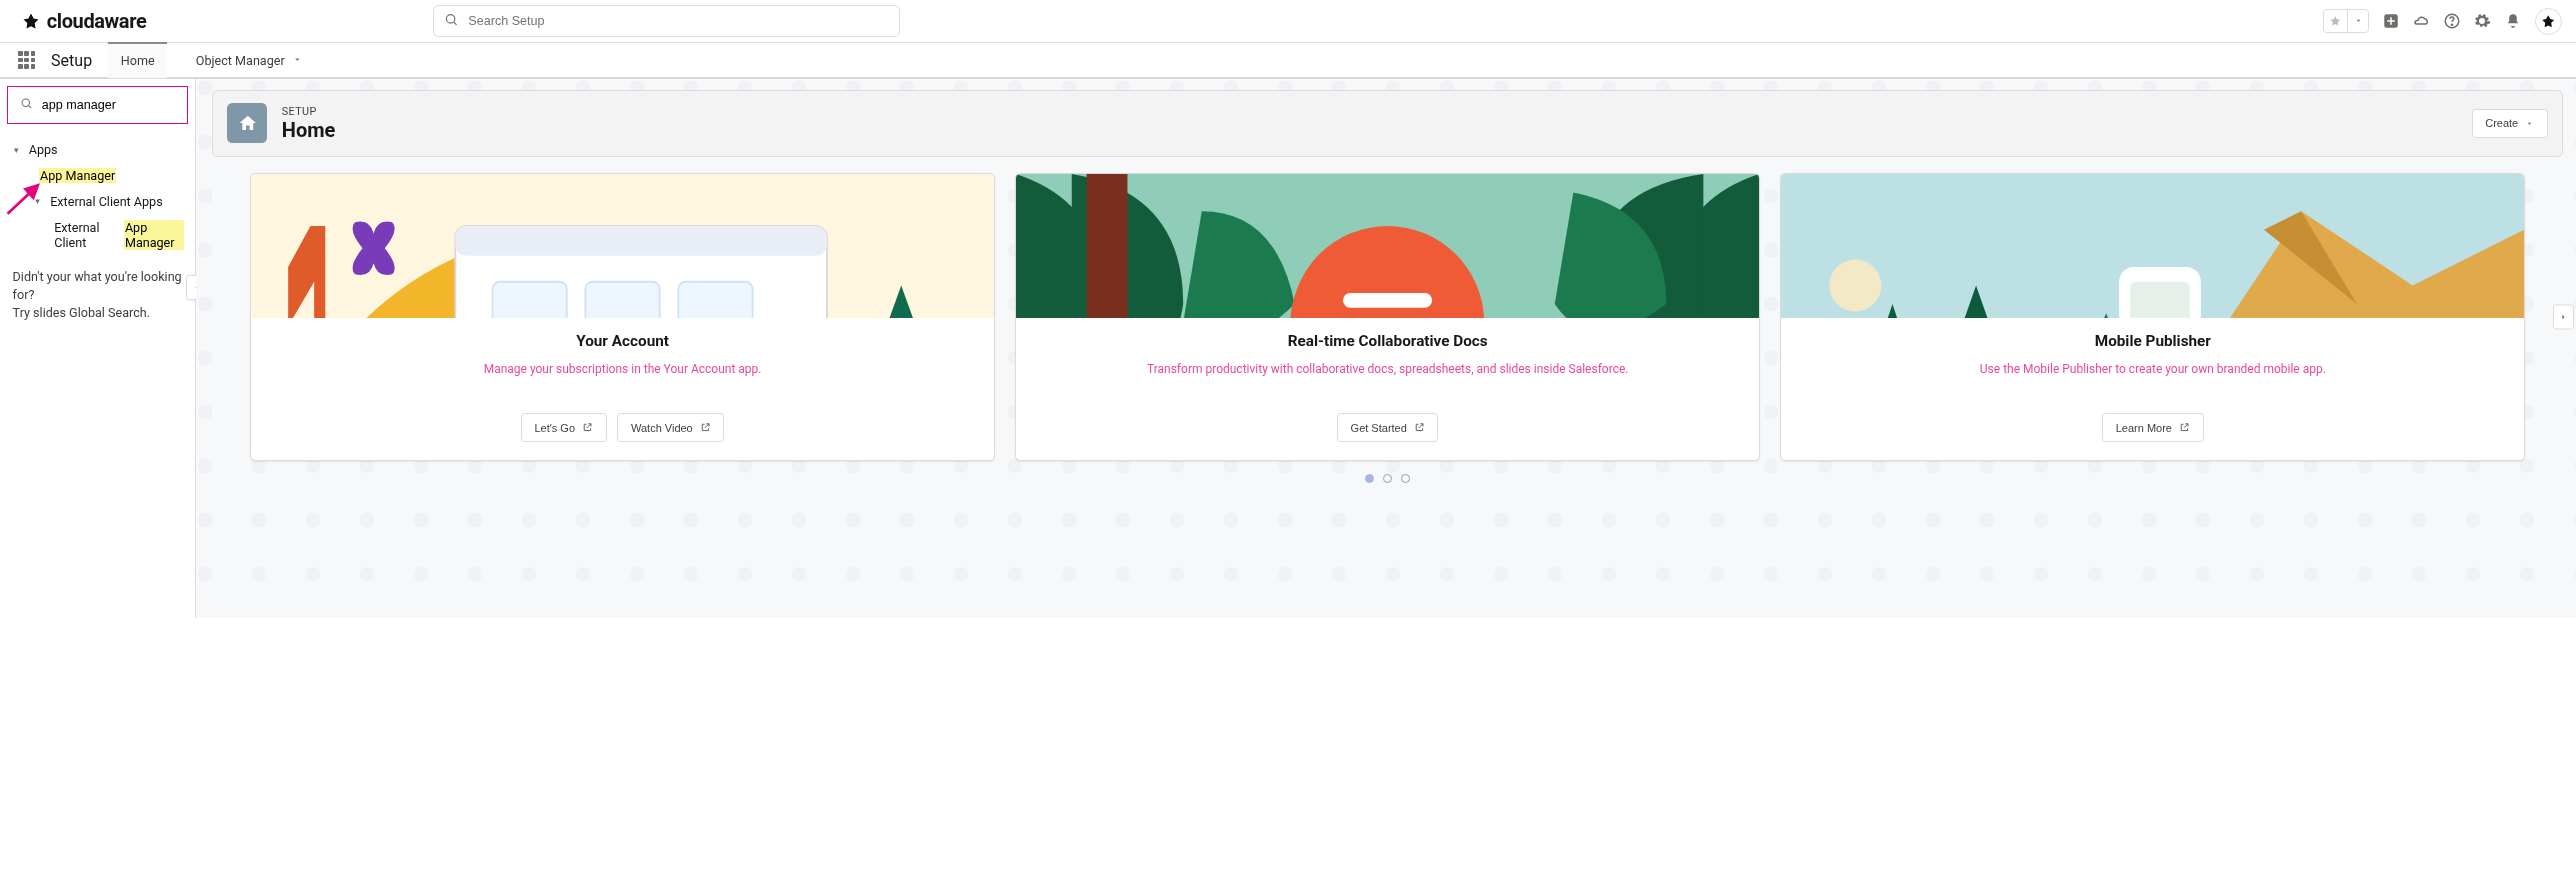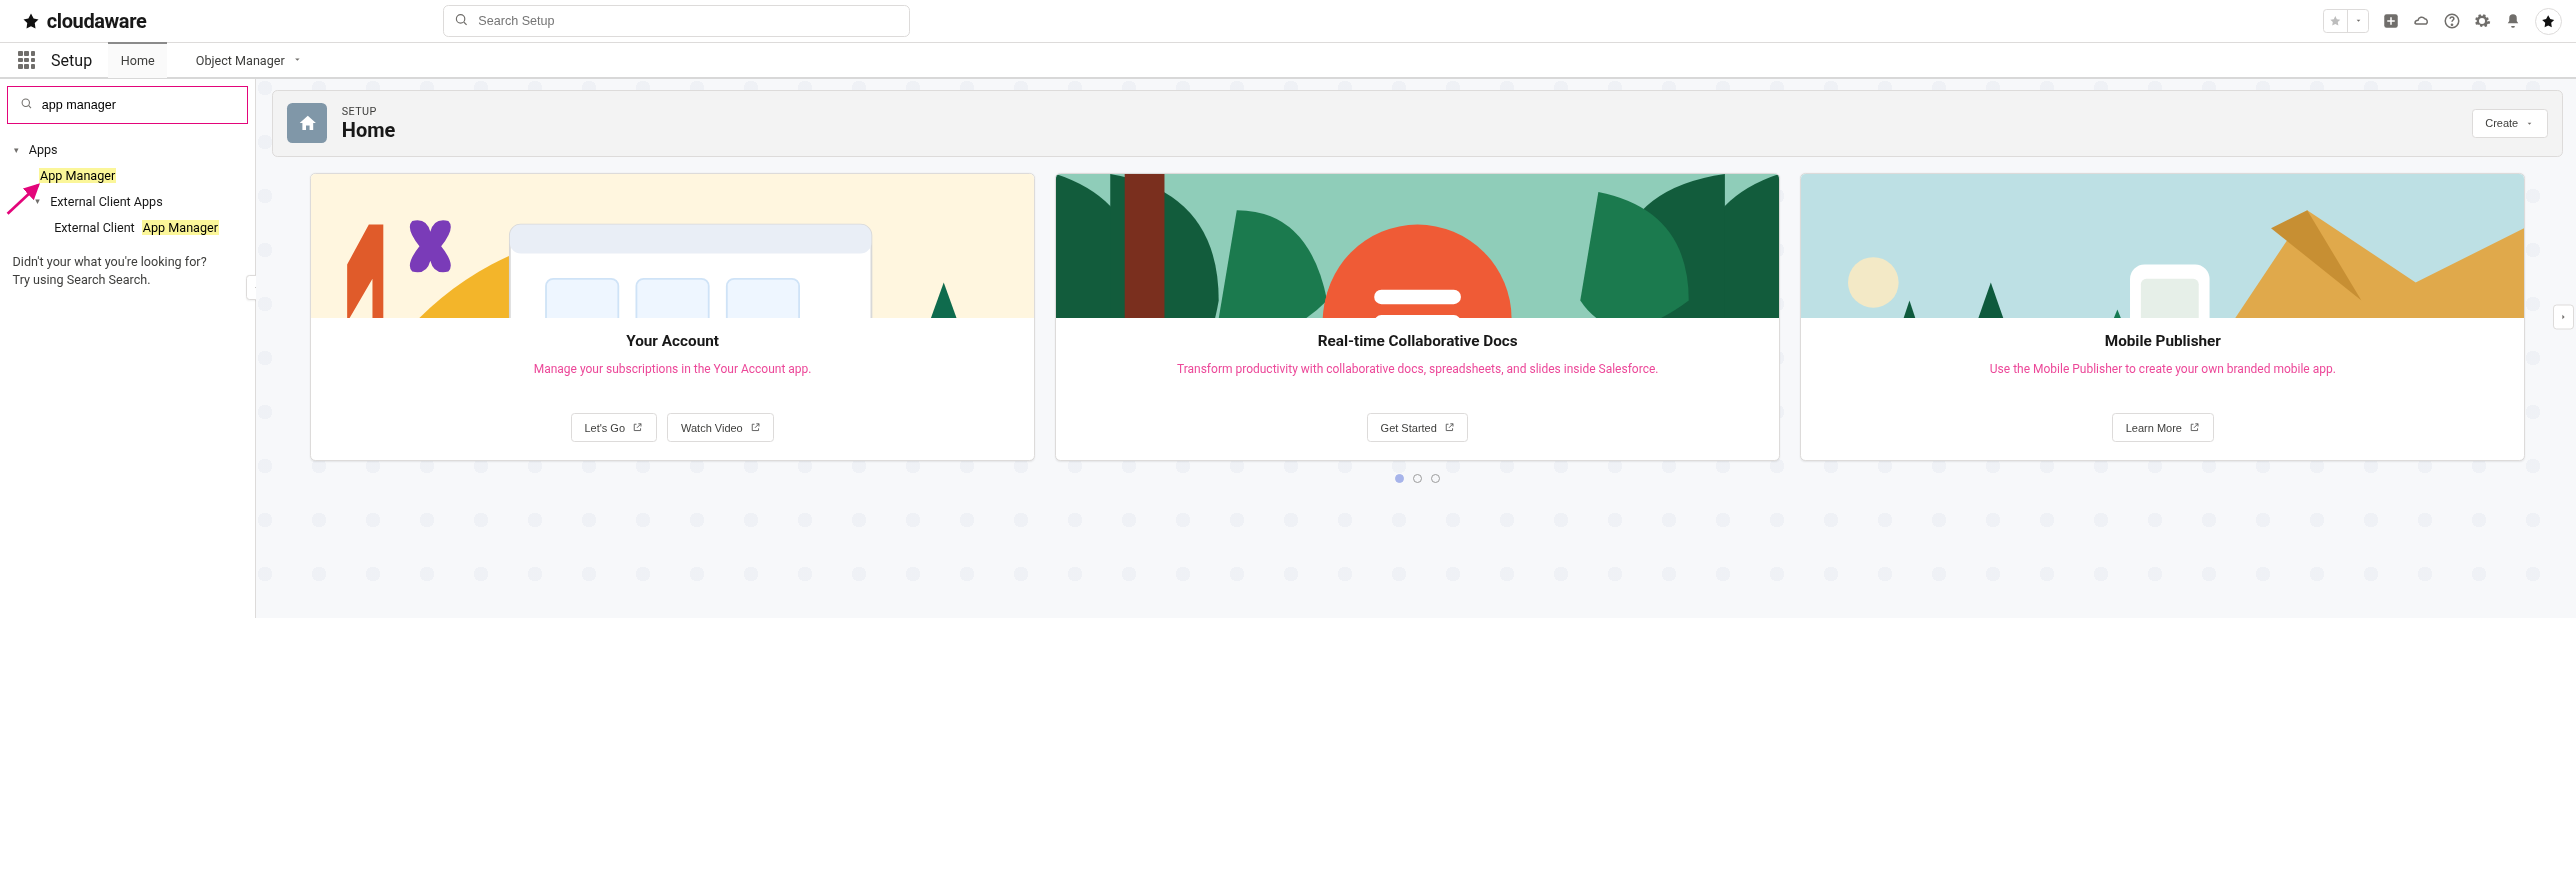--- a/index.html
+++ b/index.html
@@ -11,21 +11,21 @@
     --hl: #fbf699;
     --link-blue: #0176d3;
     --accent-pink: #e3057a;
     --icon-grey: #706e6b;
     --card-shadow: rgba(0,0,0,0.08);
   }
   html, body { margin:0; padding:0; font-family: -apple-system, BlinkMacSystemFont, "Segoe UI", Roboto, Arial, sans-serif; color: var(--text); background:#fff; font-size:12.6px; }
   * { box-sizing: border-box; }
 
   
-  .topbar { display:flex; align-items:center; height:43px; border-bottom:0.9px solid var(--border); padding:0 14.4px 0 21.6px; gap:28px; }
+  .topbar { display:flex; align-items:center; height:43px; border-bottom:0.9px solid var(--border); padding:0 14.4px 0 21.6px; gap:18px; }
   .brand { display:flex; align-items:center; gap:7.2px; font-weight:700; font-size:20px; letter-spacing:-0.4px; }
   .brand svg { width:18px; height:18px; }
   .global-search { flex:0 0 467px; margin-left:269px; position:relative; }
   .global-search input { width:100%; height:32px; border:0.9px solid var(--border); border-radius:5.4px; padding:0 12.6px 0 34px; font-size:12.6px; background:#fff; }
   .global-search .s-icon { position:absolute; left:10.8px; top:50%; transform:translateY(-50%); color:var(--icon-grey); }
   .topbar-spacer { flex:1; }
   .top-actions { display:flex; align-items:center; gap:12.6px; color:var(--icon-grey); }
   .top-actions .ticon { width:18px; height:18px; display:flex; align-items:center; justify-content:center; cursor:pointer; }
   .fav-box { display:flex; align-items:center; border:0.9px solid var(--border); border-radius:3.6px; height:23.4px; }
   .fav-box .part { padding:0 5.4px; display:flex; align-items:center; height:100%; }
@@ -43,21 +43,21 @@
 
   
   .body { display:flex; min-height:539px; background: #fafafa; }
   .body-bg {
     background-color:#f7f8fa;
     background-image: radial-gradient(circle at 9px 9px, rgba(120,140,180,0.06) 7.2px, transparent 7.2px);
     background-size: 54px 54px;
   }
 
   
-  .sidebar { width:256px; background:#fff; border-right:0.9px solid var(--border); padding:7.2px 7.2px 18px 7.2px; position:relative; }
+  .sidebar { width:196px; background:#fff; border-right:0.9px solid var(--border); padding:7.2px 7.2px 18px 7.2px; position:relative; }
   .quickfind-wrap { border:1.8px solid var(--accent-pink); padding:3.6px; margin:0 0 12.6px 0; position:relative; }
   .quickfind { display:flex; align-items:center; gap:7.2px; height:29px; padding:0 7.2px; border:0.9px solid transparent; }
   .quickfind input { border:none; outline:none; font-size:12.6px; width:100%; }
   .tree { font-size:12.6px; color:#181818; }
   .tree-row { display:flex; align-items:center; gap:7.2px; padding:5.4px 3.6px; cursor:pointer; }
   .tree-row.level1 { padding-left:3.6px; }
   .tree-row.level2 { padding-left:32px; }
   .tree-row.level3 { padding-left:25px; }
   .tree-row.level4 { padding-left:47px; }
   .tree .chev { width:10.8px; text-align:center; color:#706e6b; font-size:9px; }
@@ -231,21 +231,21 @@
         <span>External Client Apps</span>
       </div>
       <div class="tree-row level4">
         <span>External Client </span>
           <mark class="hl">App Manager</mark>
       </div>
     </div>
 
     <div class="nf">
       <div>Didn't your what you're looking for?</div>
-      <div>Try using Search Search.</div>
+      <div>Try slides Global Search.</div>
     </div>
 
     <div class="collapse-handle">
       <svg width="9" height="9" viewBox="0 0 24 24" fill="#706e6b">
           <path d="M15 6l-6 6 6 6z"></path>
         </svg>
     </div>
   </div>
 
   <div class="main body-bg">

